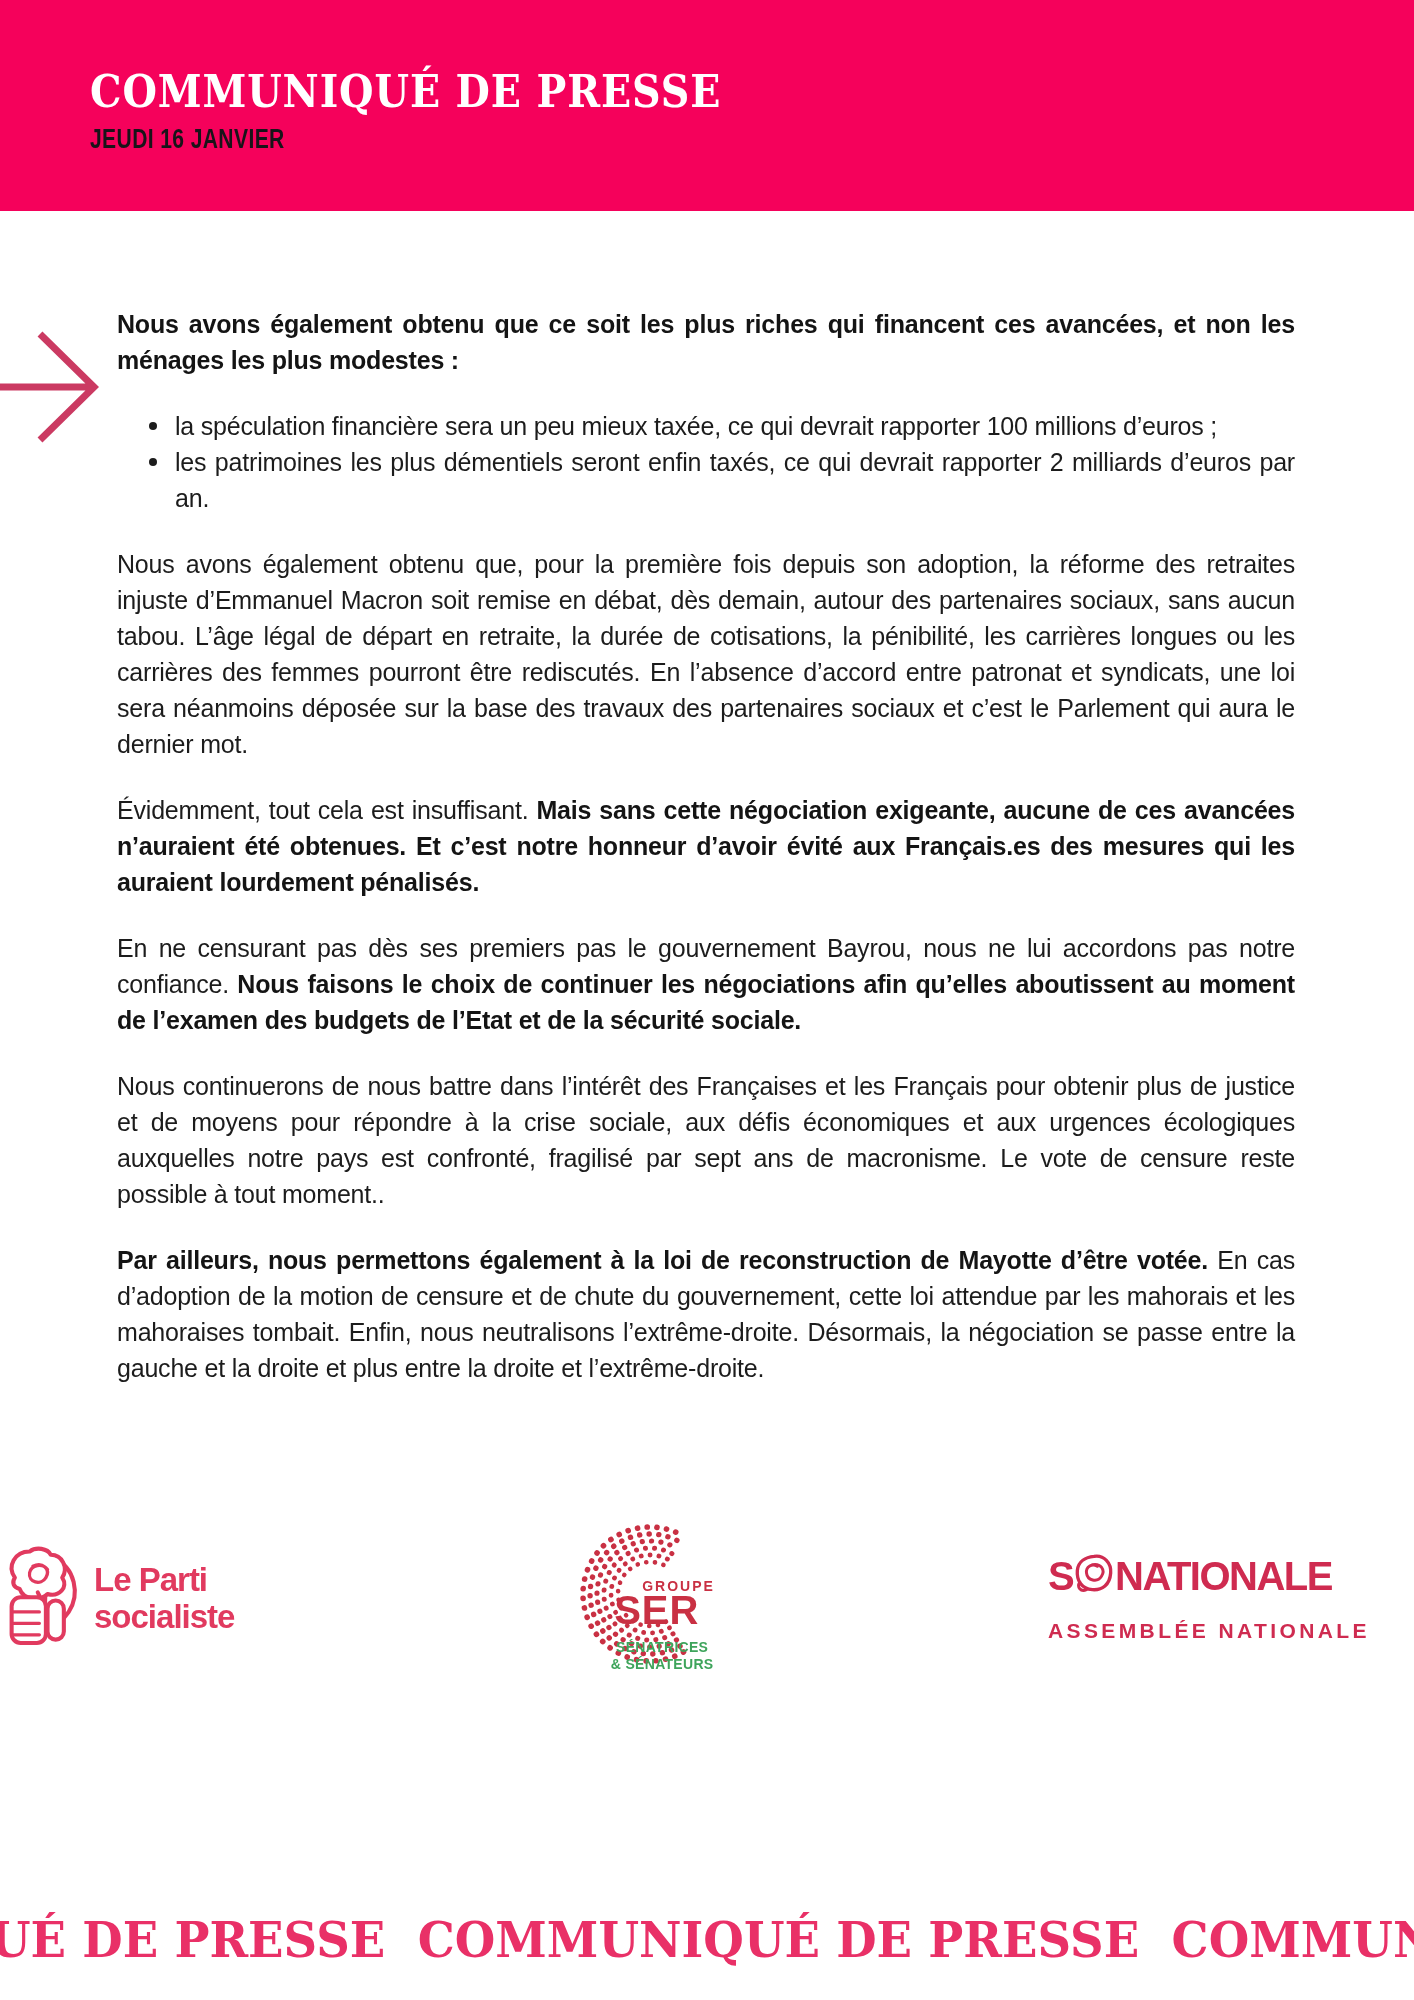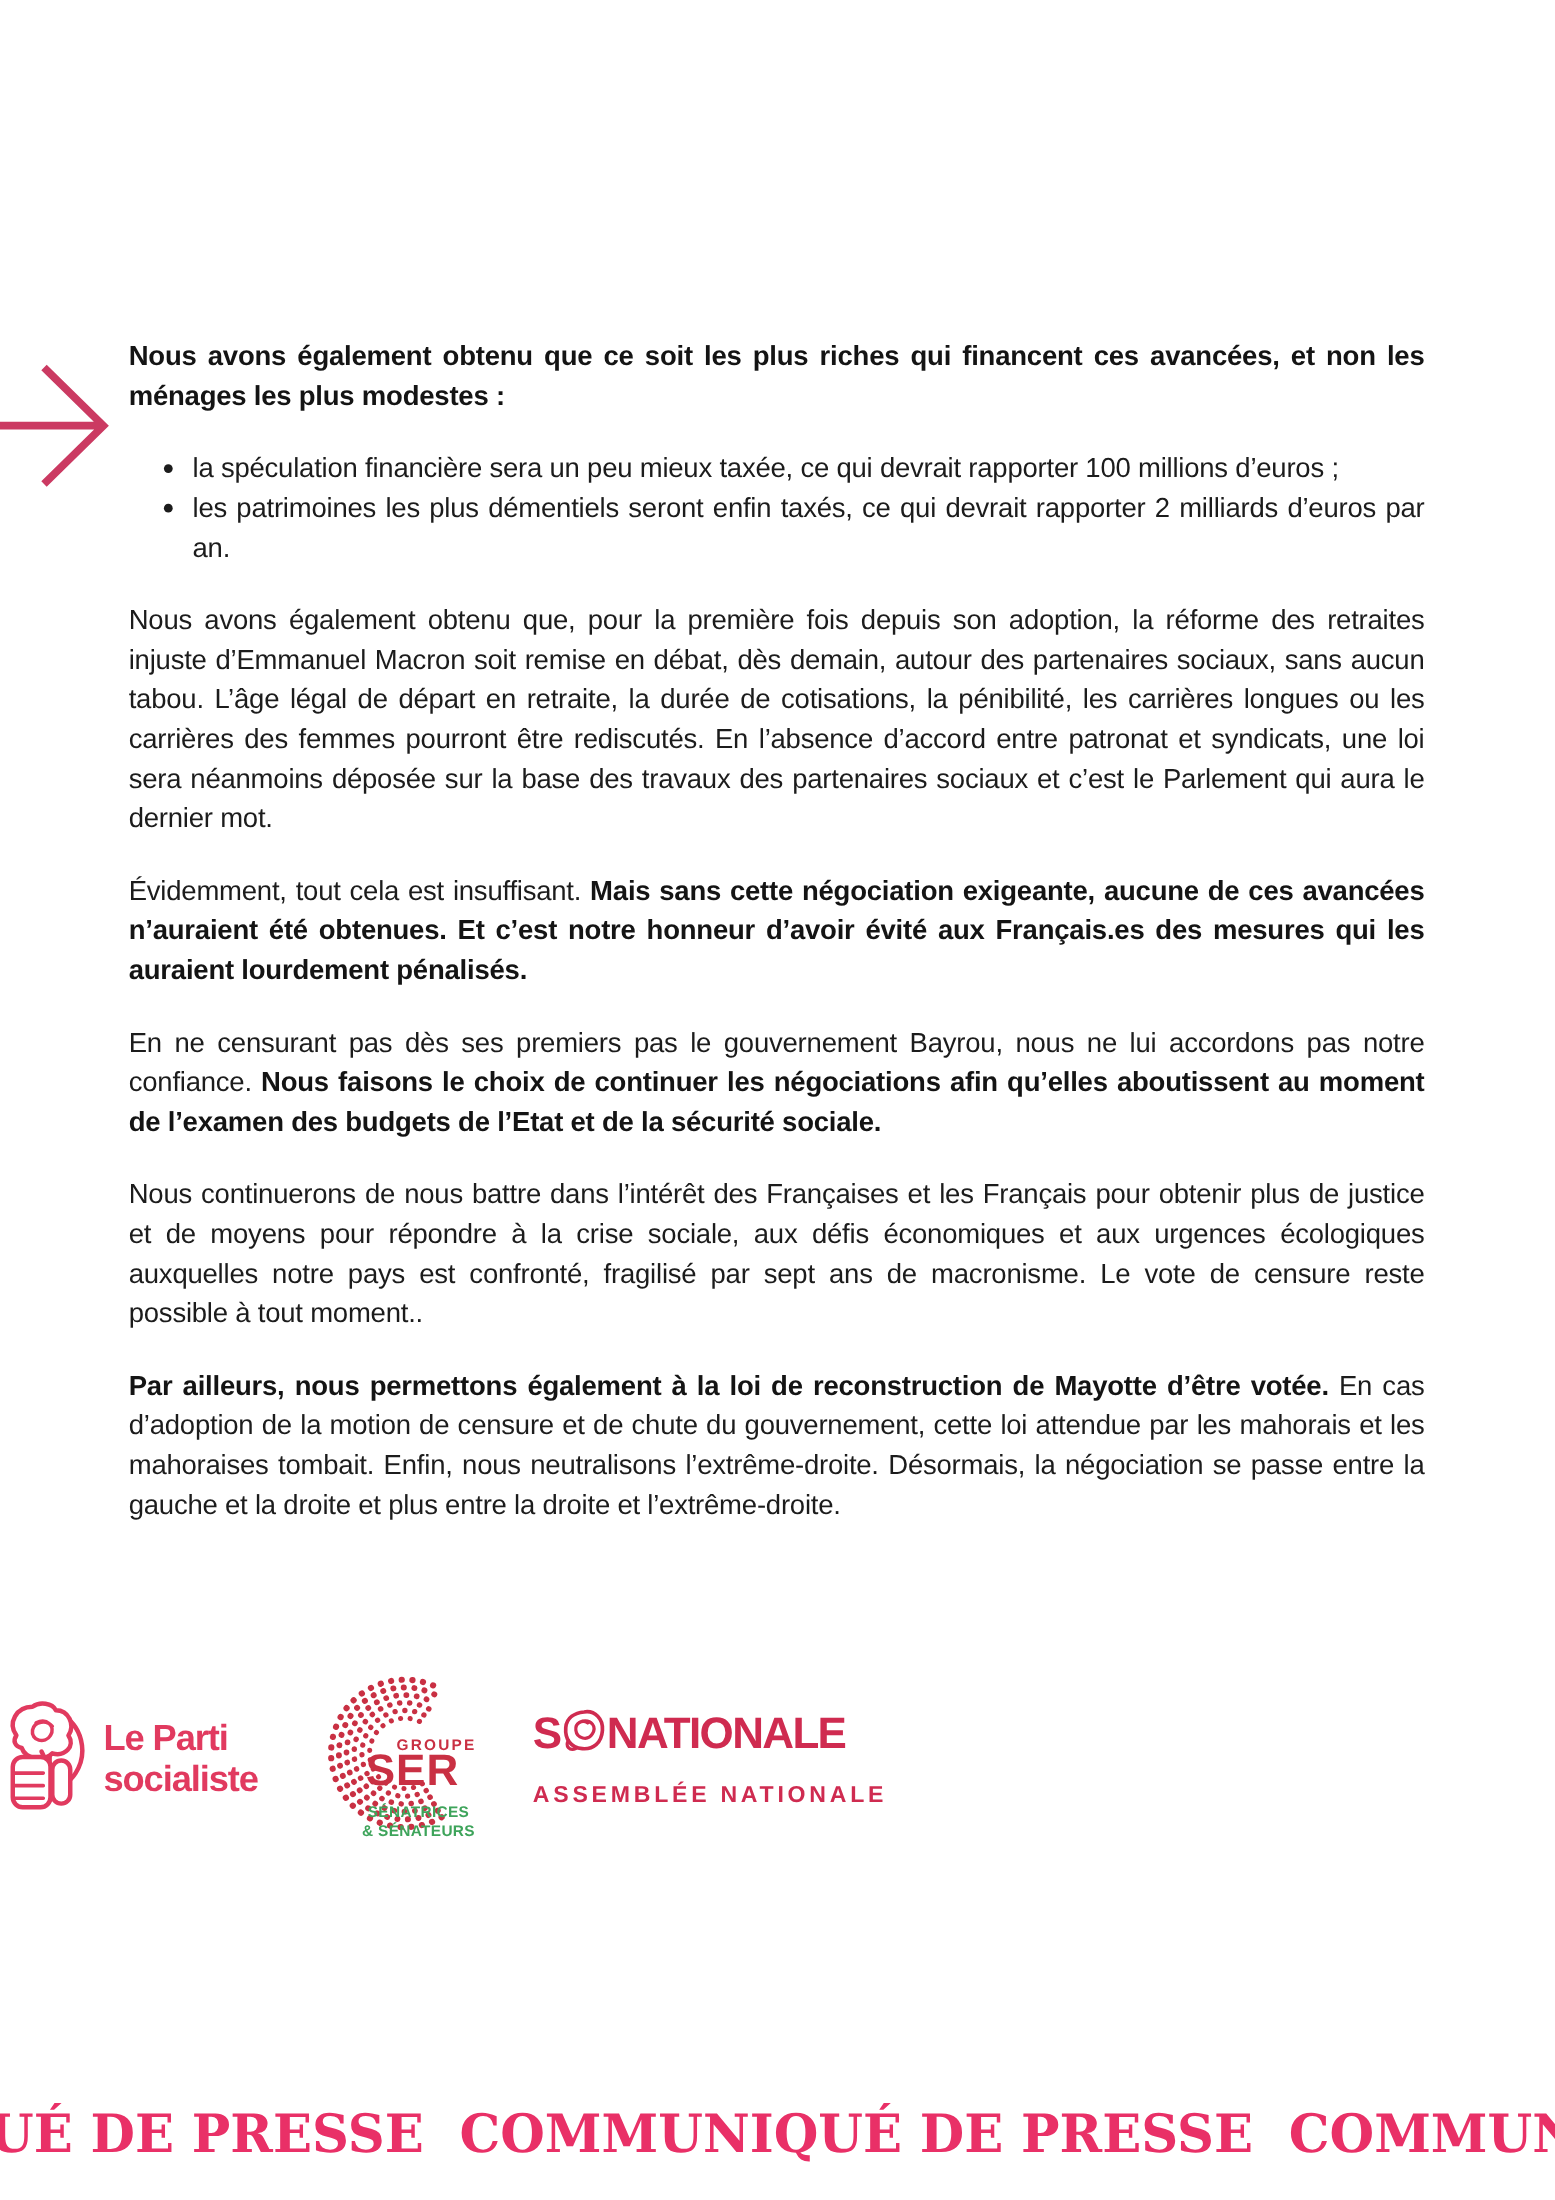--- a/index.html
+++ b/index.html
@@ -23,21 +23,21 @@
   .content{position:absolute;left:117px;top:262px;width:1178px;color:var(--ink);
            font-size:25px;line-height:36px;letter-spacing:-.2px;text-align:justify;margin-top:44px;}
   .content p{margin:0 0 30px;}
   .content strong{font-weight:bold;color:#141414;}
   ul.bullets{list-style:none;margin:0 0 30px;padding:0 0 0 58px;}
   ul.bullets li{position:relative;}
   ul.bullets li::before{content:"";position:absolute;left:-26px;top:14px;width:8px;height:8px;
                         border-radius:50%;background:var(--ink);}
   
   .logos{position:absolute;top:1528px;left:0;width:1370px;height:140px;display:flex;
-         justify-content:flex-start;align-items:center;gap:56px;}
+         justify-content:space-between;align-items:center;gap:56px;}
   .ps-logo{display:flex;align-items:center;gap:12px;color:var(--ps_pink);}
   .ps-text{font-weight:bold;font-size:33px;line-height:37px;letter-spacing:-1px;}
   .ser-logo{position:relative;width:138px;height:152px;flex:0 0 auto;}
   .ser-groupe{position:absolute;left:70px;top:56px;font-size:14px;font-weight:bold;
               letter-spacing:2px;color:var(--ser_red);}
   .ser-name{position:absolute;left:42px;top:66px;font-size:40px;font-weight:bold;
             letter-spacing:1px;color:var(--ser_red);}
   .ser-sub{position:absolute;left:34px;top:117px;width:112px;text-align:center;font-size:14px;
            font-weight:bold;line-height:17px;letter-spacing:.3px;color:var(--ser_green);}
   .an-logo{display:flex;flex-direction:column;align-items:flex-start;color:var(--an_red);}
@@ -48,20 +48,24 @@
   
   .ticker{position:absolute;top:1916px;left:-10px;white-space:pre;font-family:"DejaVu Serif",serif;
           font-weight:bold;font-size:48px;line-height:1;color:var(--ticker);
           transform:scaleX(.97);transform-origin:left;}
 </style>
 </head>
 <body>
 
 <div class="page">
 
+  <header class="banner">
+    <h1 class="banner-title">COMMUNIQUÉ DE PRESSE</h1>
+    <div class="banner-date">JEUDI 16 JANVIER</div>
+  </header>
 
   <div class="arrow">
     <svg width="100" height="122" viewBox="0 0 100 122">
       <path d="M0 62 H90 M40 9 L94 62 L40 115" fill="none" stroke="var(--arrow)" stroke-width="7"></path>
     </svg>
   </div>
 
   <main class="content">
     <p class="intro"><strong>Nous avons également obtenu que ce soit les plus riches qui financent ces avancées, et non les ménages les plus modestes :</strong></p>
     <ul class="bullets">

